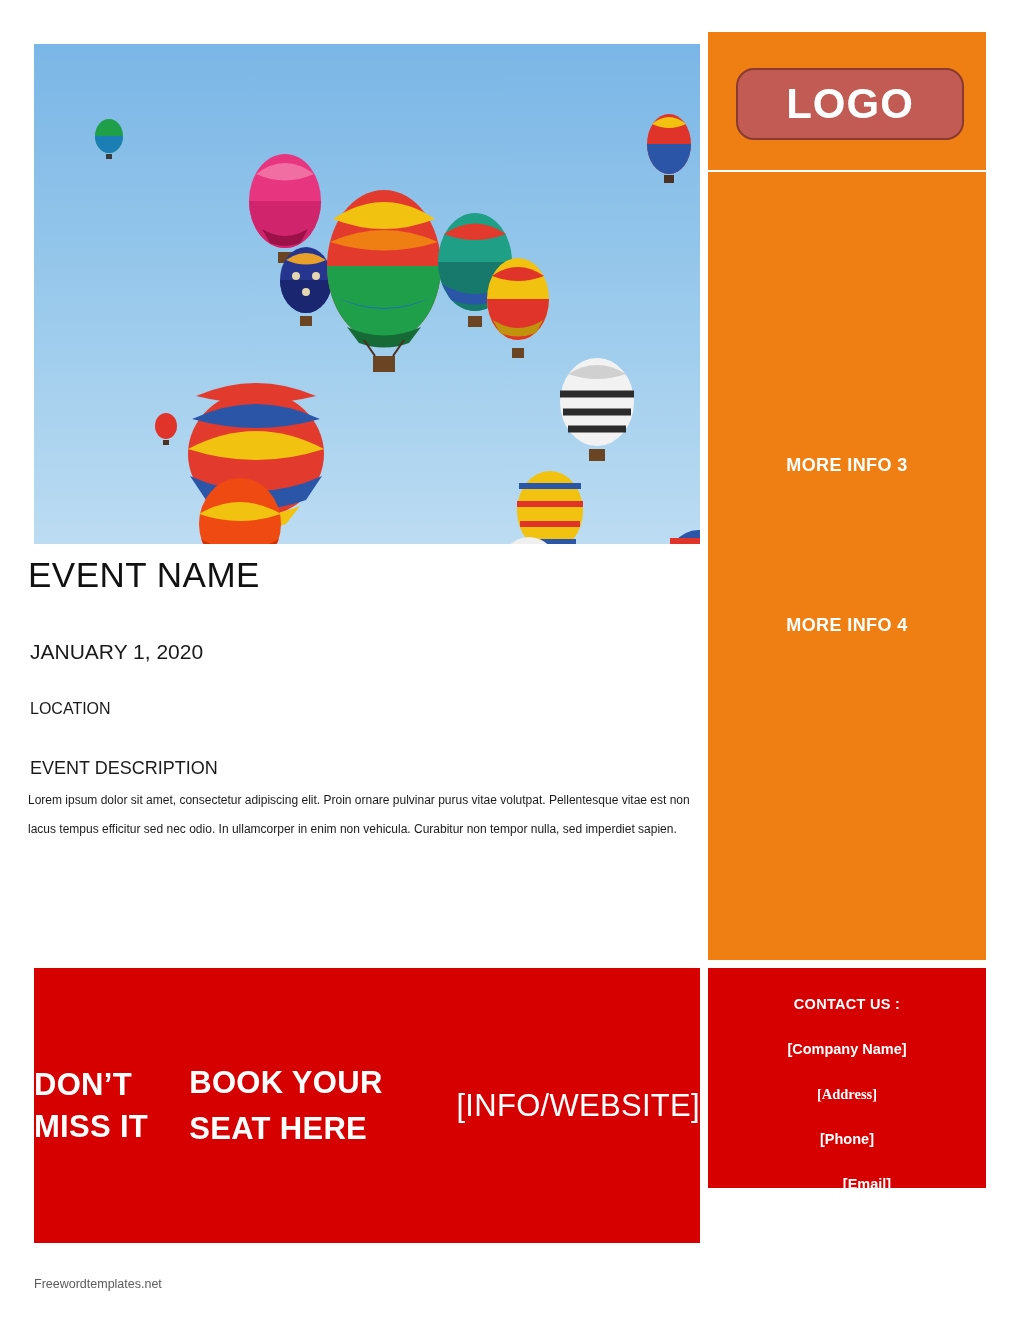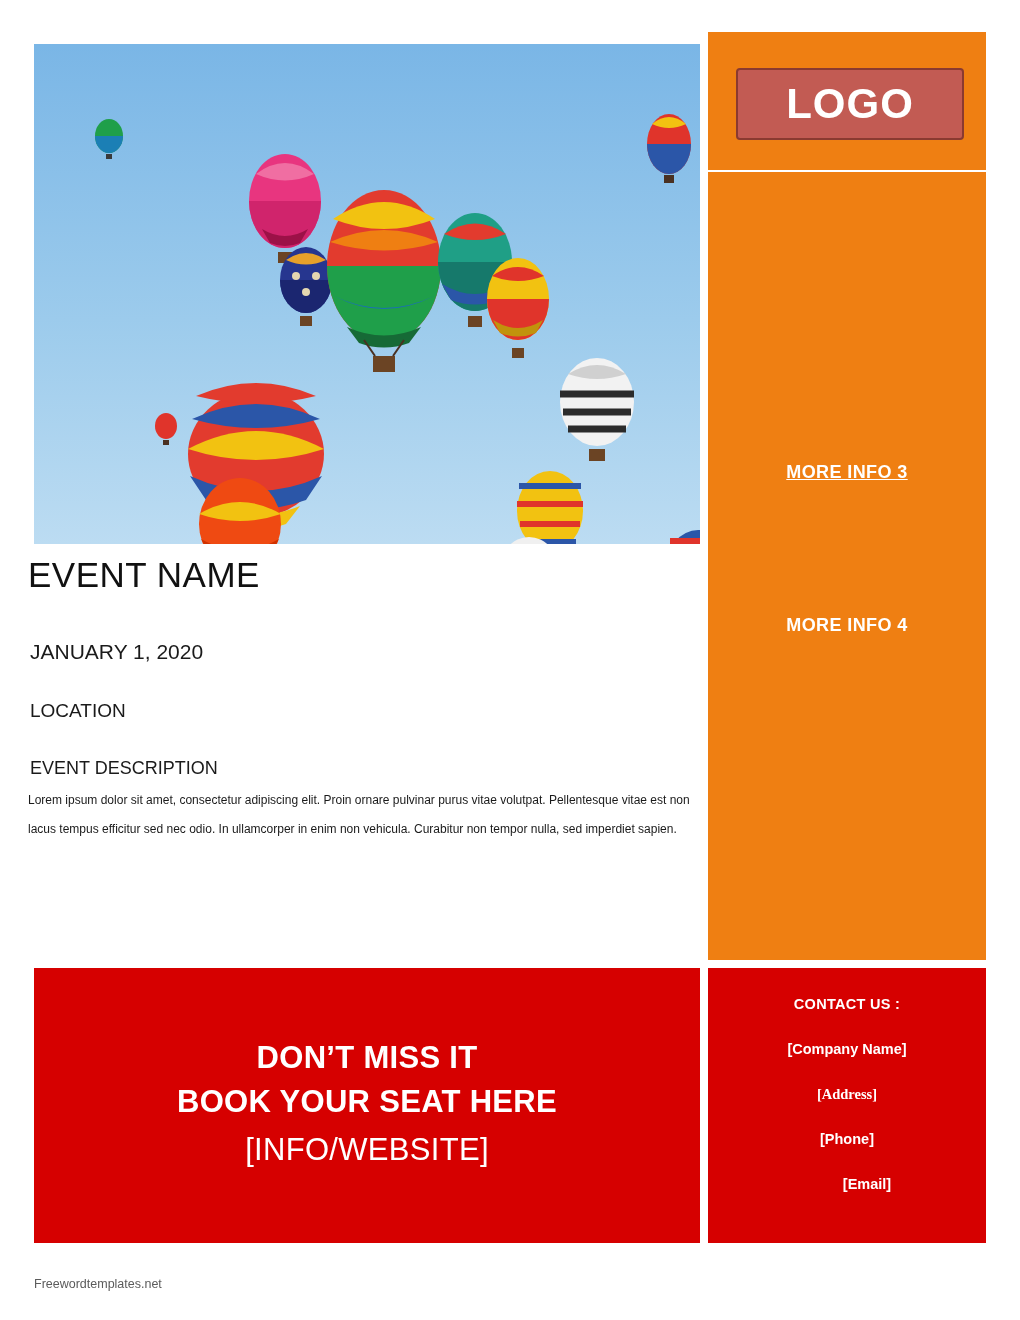--- a/index.html
+++ b/index.html
@@ -53,21 +53,21 @@
     top: 640px;
     font-size: 21px;
     color: #1a1a1a;
     font-weight: 400;
   }
 
   .event-location {
     position: absolute;
     left: 30px;
     top: 700px;
-    font-size: 19px;
+    font-size: 16px;
     color: #1a1a1a;
     font-weight: 400;
   }
 
   .desc-heading {
     position: absolute;
     left: 30px;
     top: 758px;
     font-size: 18px;
     color: #1a1a1a;
@@ -86,21 +86,21 @@
   
   .cta {
     position: absolute;
     left: 34px;
     top: 968px;
     width: 666px;
     height: 275px;
     background: #d60000;
     color: #ffffff;
     display: flex;
-    flex-direction: column;
+    flex-direction: row;
     align-items: center;
     justify-content: center;
   }
   .cta-line1 {
     font-size: 31px;
     font-weight: bold;
     line-height: 42px;
     letter-spacing: 0.3px;
   }
   .cta-line2 {
@@ -126,21 +126,21 @@
     background: #ef7f12;
   }
   .logo-box {
     position: absolute;
     left: 28px;
     top: 36px;
     width: 224px;
     height: 68px;
     background: #c25b53;
     border: 2px solid #8a3a30;
-    border-radius: 4px;
+    border-radius: 18px;
     display: flex;
     align-items: center;
     justify-content: center;
   }
   .logo-text {
     color: #ffffff;
     font-size: 42px;
     font-weight: bold;
     letter-spacing: 1px;
   }
@@ -157,29 +157,29 @@
     position: absolute;
     width: 278px;
     text-align: center;
     color: #ffffff;
     font-size: 18px;
     font-weight: bold;
     letter-spacing: 0.4px;
   }
   .info-1 { top: 8px; }
   .info-2 { top: 150px; }
-  .info-3 { top: 290px; text-decoration: underline; }
+  .info-3 { top: 283px; }
   .info-4 { top: 443px; }
 
   .contact-band {
     position: absolute;
     left: 708px;
     top: 968px;
     width: 278px;
-    height: 275px;
+    height: 220px;
     background: #d60000;
     color: #ffffff;
     text-align: center;
   }
   .contact-title {
     position: absolute;
     top: 28px;
     width: 278px;
     font-size: 14.5px;
     font-weight: bold;

